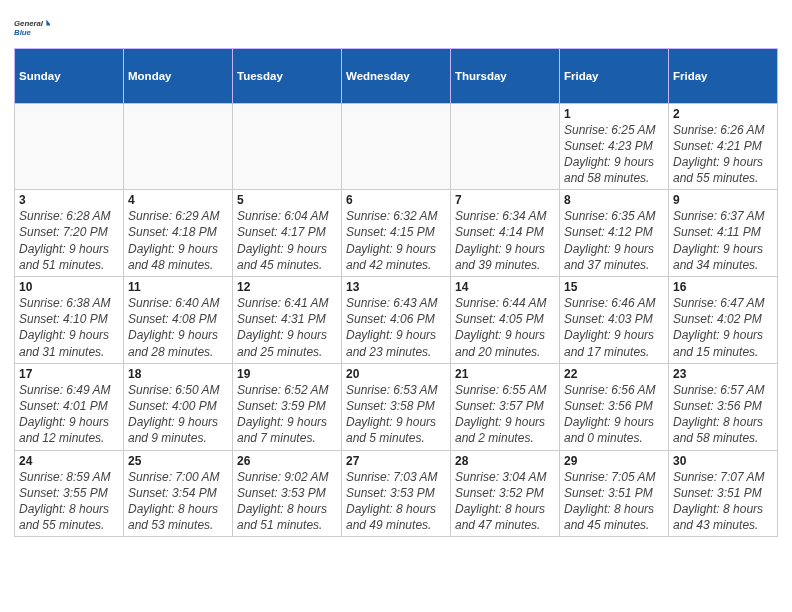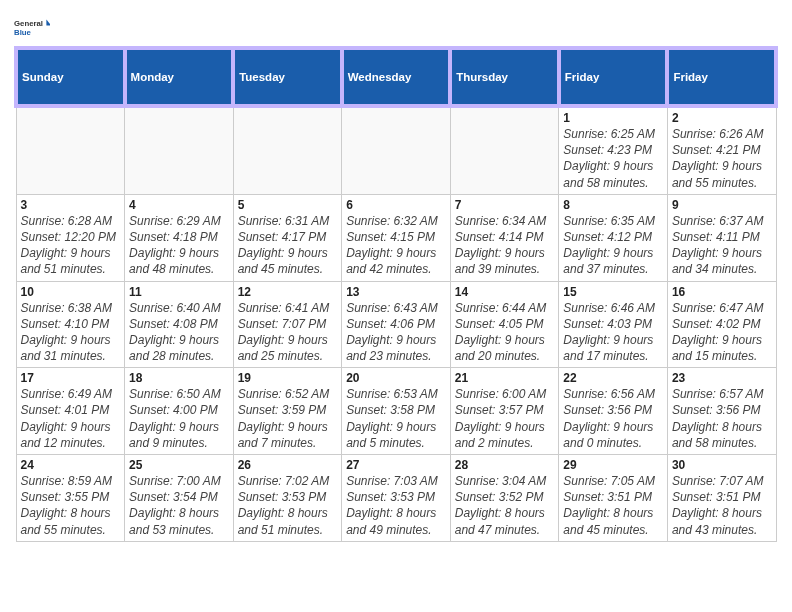--- a/index.html
+++ b/index.html
@@ -18,20 +18,21 @@
     .header-row {
       display: flex;
       justify-content: space-between;
       align-items: flex-start;
       margin-bottom: 4px;
     }
     .logo {
       display: flex;
       align-items: flex-end;
       gap: 4px;
+      font-style: italic;
     }
     .title-block {
       text-align: right;
     }
     .month-title {
       font-size: 28px;
       font-weight: bold;
       color: #222;
       line-height: 1.1;
     }
@@ -45,21 +46,21 @@
       border-collapse: collapse;
       table-layout: fixed;
     }
     .calendar th {
       background: #1a5dab;
       color: #fff;
       font-size: 11.5px;
       font-weight: bold;
       padding: 21px 4px;
       text-align: left;
-      border: 4px solid #c4b5fd;
+      border: 1px solid #c4b5fd;
     }
     .calendar td {
       vertical-align: top;
       border: 1px solid #ccc;
       padding: 3px 4px;
       font-size: 9.5px;
       color: #333;
       height: 78px;
       background: #fff;
     }
@@ -131,34 +132,34 @@
             <div class="day-info">Sunrise: 6:26 AM
 Sunset: 4:21 PM
 Daylight: 9 hours
 and 55 minutes.</div>
           </td>
         </tr>
         <tr>
           <td>
             <span class="day-num">3</span>
             <div class="day-info">Sunrise: 6:28 AM
-Sunset: 12:20 PM
+Sunset: 7:20 PM
 Daylight: 9 hours
 and 51 minutes.</div>
           </td>
           <td>
             <span class="day-num">4</span>
             <div class="day-info">Sunrise: 6:29 AM
 Sunset: 4:18 PM
 Daylight: 9 hours
 and 48 minutes.</div>
           </td>
           <td>
             <span class="day-num">5</span>
-            <div class="day-info">Sunrise: 6:31 AM
+            <div class="day-info">Sunrise: 6:04 AM
 Sunset: 4:17 PM
 Daylight: 9 hours
 and 45 minutes.</div>
           </td>
           <td>
             <span class="day-num">6</span>
             <div class="day-info">Sunrise: 6:32 AM
 Sunset: 4:15 PM
 Daylight: 9 hours
 and 42 minutes.</div>
@@ -196,21 +197,21 @@
           <td>
             <span class="day-num">11</span>
             <div class="day-info">Sunrise: 6:40 AM
 Sunset: 4:08 PM
 Daylight: 9 hours
 and 28 minutes.</div>
           </td>
           <td>
             <span class="day-num">12</span>
             <div class="day-info">Sunrise: 6:41 AM
-Sunset: 7:07 PM
+Sunset: 4:31 PM
 Daylight: 9 hours
 and 25 minutes.</div>
           </td>
           <td>
             <span class="day-num">13</span>
             <div class="day-info">Sunrise: 6:43 AM
 Sunset: 4:06 PM
 Daylight: 9 hours
 and 23 minutes.</div>
           </td>
@@ -260,21 +261,21 @@
           </td>
           <td>
             <span class="day-num">20</span>
             <div class="day-info">Sunrise: 6:53 AM
 Sunset: 3:58 PM
 Daylight: 9 hours
 and 5 minutes.</div>
           </td>
           <td>
             <span class="day-num">21</span>
-            <div class="day-info">Sunrise: 6:00 AM
+            <div class="day-info">Sunrise: 6:55 AM
 Sunset: 3:57 PM
 Daylight: 9 hours
 and 2 minutes.</div>
           </td>
           <td>
             <span class="day-num">22</span>
             <div class="day-info">Sunrise: 6:56 AM
 Sunset: 3:56 PM
 Daylight: 9 hours
 and 0 minutes.</div>
@@ -297,21 +298,21 @@
           </td>
           <td>
             <span class="day-num">25</span>
             <div class="day-info">Sunrise: 7:00 AM
 Sunset: 3:54 PM
 Daylight: 8 hours
 and 53 minutes.</div>
           </td>
           <td>
             <span class="day-num">26</span>
-            <div class="day-info">Sunrise: 7:02 AM
+            <div class="day-info">Sunrise: 9:02 AM
 Sunset: 3:53 PM
 Daylight: 8 hours
 and 51 minutes.</div>
           </td>
           <td>
             <span class="day-num">27</span>
             <div class="day-info">Sunrise: 7:03 AM
 Sunset: 3:53 PM
 Daylight: 8 hours
 and 49 minutes.</div>

